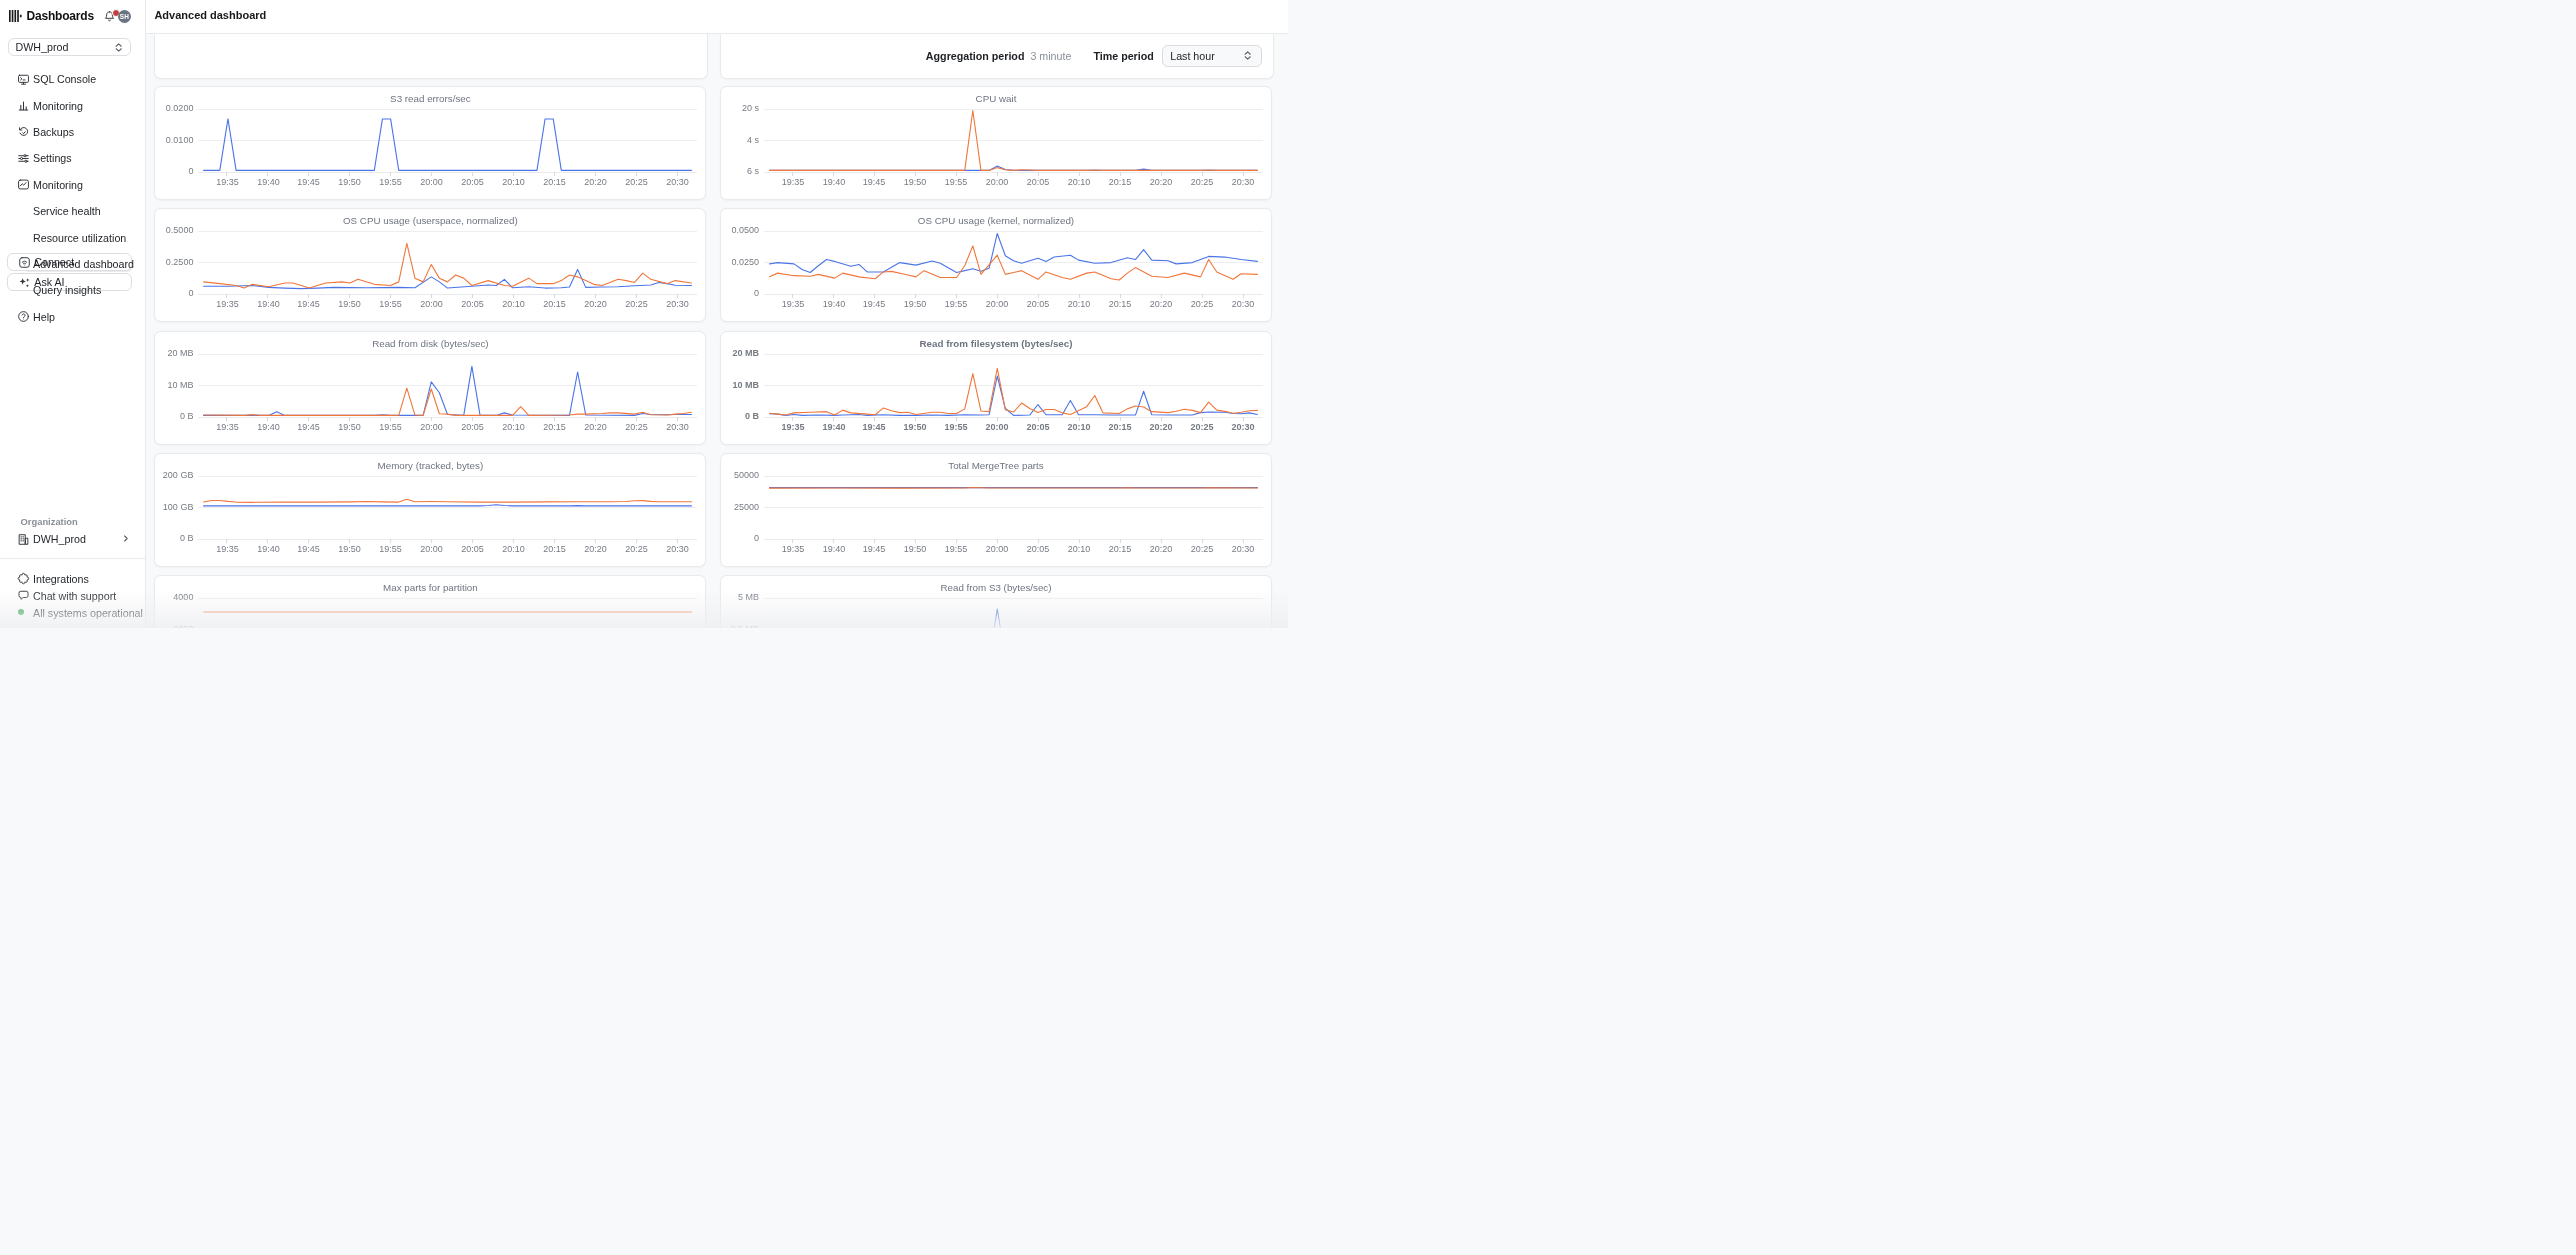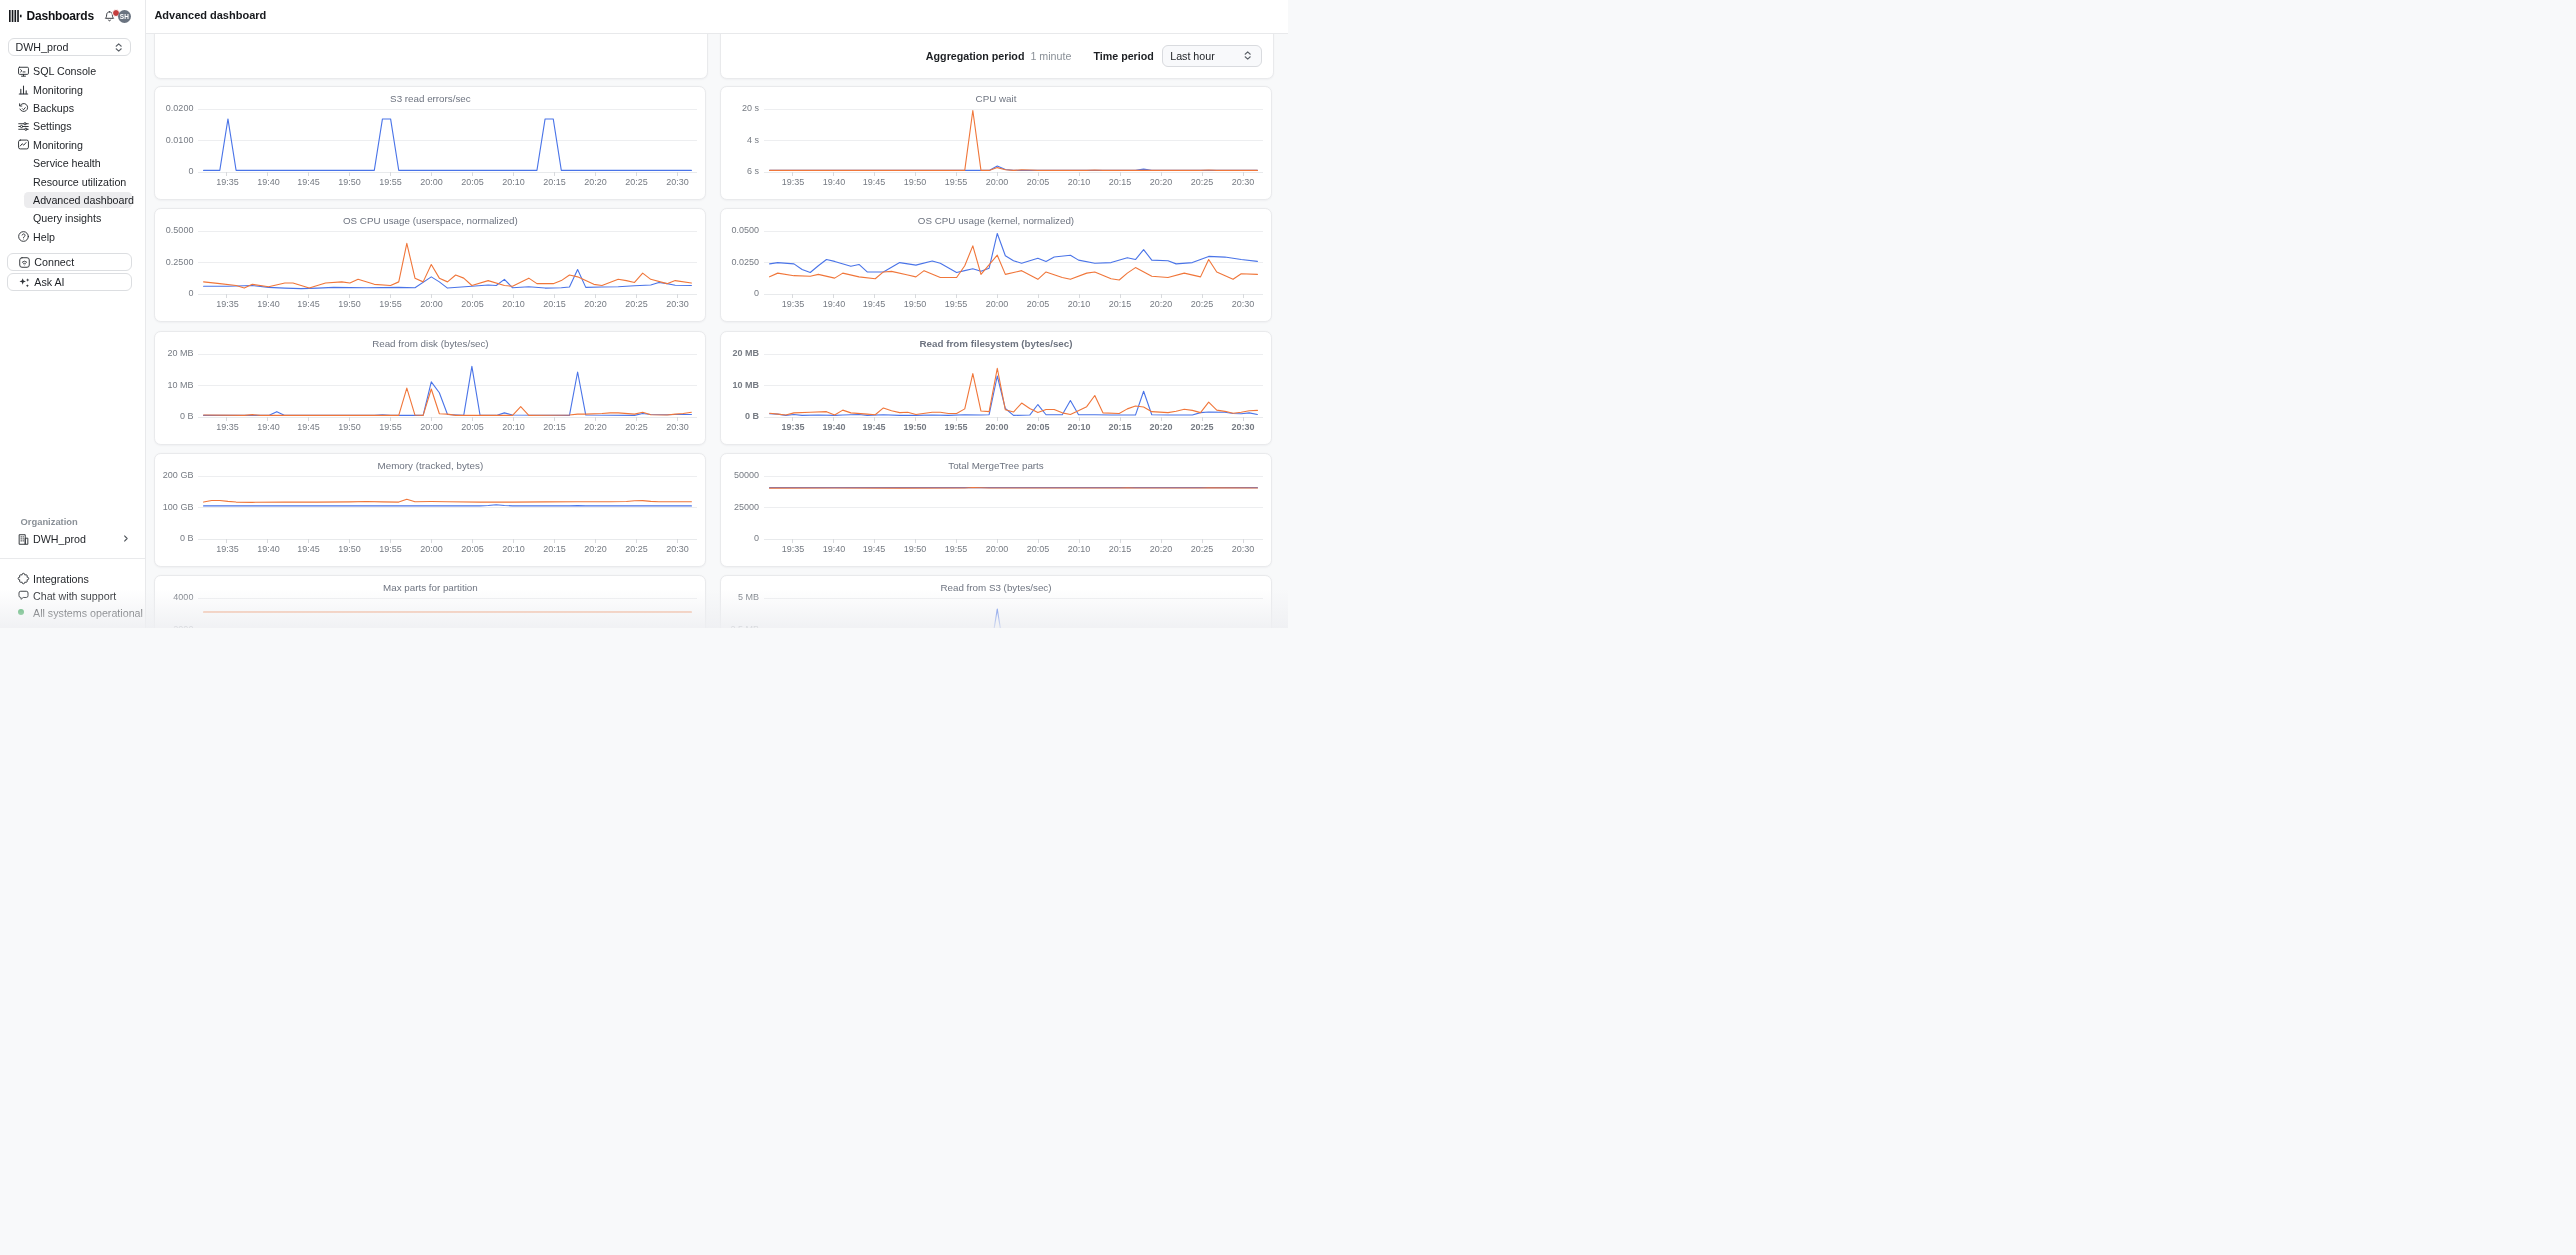--- a/index.html
+++ b/index.html
@@ -16,21 +16,21 @@
   .logo{position:absolute;left:8.6px;top:10.3px;width:13.7px;height:12px;}
   .brand-name{position:absolute;left:26.5px;top:9.4px;font-size:12px;font-weight:700;color:#101114;letter-spacing:-0.2px;}
   .bell-wrap{position:absolute;left:103px;top:10.3px;width:13px;height:13px;cursor:pointer;}
   .bell-dot{position:absolute;left:8.6px;top:-1.7px;width:6px;height:6px;border-radius:50%;background:#c43d3d;border:1.3px solid #fff;}
   .avatar{position:absolute;left:118px;top:9.8px;width:13px;height:13px;border-radius:50%;background:#6a7380;color:#fff;
           font-size:6.4px;font-weight:700;display:flex;align-items:center;justify-content:center;letter-spacing:0.2px;}
   .proj-select{position:absolute;left:7.7px;top:38px;width:123px;height:18px;border:0.9px solid #dcdee1;border-radius:6px;background:#fff;
           display:flex;align-items:center;padding:0 6.8px;box-sizing:border-box;font-size:10.7px;color:#1d2025;cursor:pointer;}
   .proj-select .grow{flex:1;}
   .nav{position:absolute;left:0;top:62px;width:100%;}
-  .nav-item{position:relative;height:18.4px;display:flex;align-items:center;cursor:pointer;font-size:10.7px;color:#24272b;}
+  .nav-item{position:relative;height:18.4px;display:flex;align-items:center;cursor:pointer;font-size:10.7px;color:#24272b;margin-top:8px;}
   .nav-item .nicon{position:absolute;left:17px;width:13px;height:13px;display:flex;align-items:center;justify-content:center;color:#33373d;}
   .nav-item .nlabel{position:absolute;left:33px;white-space:nowrap;}
   .nav-item.active .pill{position:absolute;left:24px;top:0.9px;width:108px;height:16.7px;background:#ececee;border-radius:4.3px;}
   .nav-item.active .nlabel{font-weight:400;color:#1b1d21;}
   .nav-item .nlabel,.nav-item .nicon{z-index:1;}
   .side-btn{position:absolute;left:6.8px;width:125px;height:18px;border:0.9px solid #dcdee1;border-radius:6px;background:#fff;cursor:pointer;
           display:flex;align-items:center;box-sizing:border-box;font-size:10.7px;color:#1d2025;padding-left:24px;}
   .side-btn .bicon{position:absolute;left:10.3px;width:13px;height:13px;display:flex;align-items:center;justify-content:center;color:#2f3338;}
   .side-btn .blabel{position:absolute;left:26.5px;}
   .org-label{position:absolute;left:20.5px;top:516px;font-size:9.4px;font-weight:700;color:#8a9097;}
@@ -252,21 +252,21 @@
   <div class="header">
     <span class="page-title">Advanced dashboard</span>
   </div>
 
   <div class="content">
     <div class="sliver" style="left:9.4px;width:552px;"></div>
     <div class="sliver" style="left:575px;width:552px;"></div>
 
     <div class="controls">
       <span class="ctl-label">Aggregation period</span>
-      <span class="ctl-value">1 minute</span>
+      <span class="ctl-value">3 minute</span>
       <span class="ctl-gap"></span>
       <span class="ctl-label">Time period</span>
       <div class="time-select">
         <span class="grow">Last hour</span>
         <span>
           <svg width="9.4" height="11" viewBox="0 0 11 13" fill="none" stroke="#5a5f66" stroke-width="1.3" stroke-linecap="round" stroke-linejoin="round">
             <path d="M2.5 5L5.5 2.3 8.5 5"></path>
               <path d="M2.5 8L5.5 10.7 8.5 8"></path>
           </svg>
         </span>

